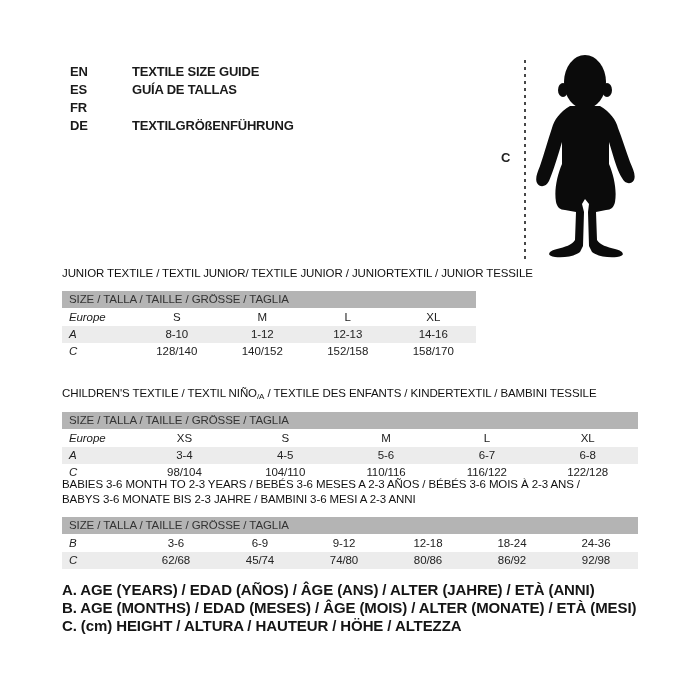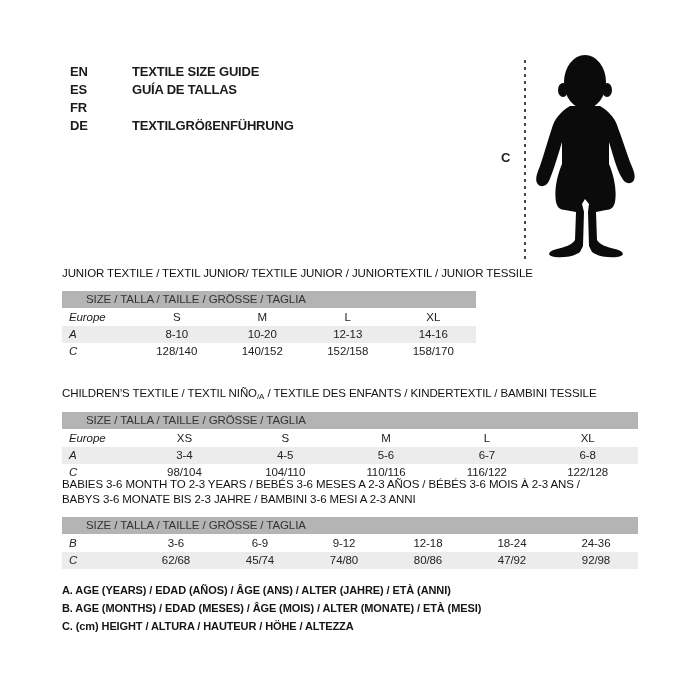--- a/index.html
+++ b/index.html
@@ -40,30 +40,30 @@
     font-weight:normal; font-size:11.5px; line-height:15px;
     letter-spacing:-0.1px; color:#111; margin-bottom:10px;
     white-space:nowrap;
   }
   .tbl-title .subscript { font-size:8px; position:relative; top:2px; }
 
   .tbar {
     height:17px; line-height:17px;
     background:#b4b4b4; color:#333;
     font-size:11.5px; letter-spacing:-0.1px;
-    padding-left:24px; margin-bottom:1px;
+    padding-left:7px; margin-bottom:1px;
   }
   .trow { display:flex; height:17px; line-height:17px; font-size:11.5px; letter-spacing:-0.1px; color:#222; }
   .trow.alt { background:#ececec; }
   .tlabel { width:72px; padding-left:7px;font-style:italic; }
   .tcell { flex:1; text-align:center; }
 
   
   .footnotes { position:absolute; left:62px; top:581px; }
-  .footnote { font-weight:bold; font-size:11px; line-height:18px; letter-spacing:-0.1px; color:#151515; white-space:nowrap; }
+  .footnote { font-weight:bold; font-size:15px; line-height:18px; letter-spacing:-0.1px; color:#151515; white-space:nowrap; }
 </style>
 </head>
 <body>
 
 <div class="page">
 
   <div class="lang-block">
     <div class="lang-row">
       <span class="lang-code">EN</span>
       <span class="lang-label">TEXTILE SIZE GUIDE</span>
@@ -125,21 +125,21 @@
     <div class="trow">
       <div class="tlabel">Europe</div>
       <div class="tcell">S</div>
       <div class="tcell">M</div>
       <div class="tcell">L</div>
       <div class="tcell">XL</div>
     </div>
     <div class="trow alt">
       <div class="tlabel">A</div>
       <div class="tcell">8-10</div>
-      <div class="tcell">10-20</div>
+      <div class="tcell">1-12</div>
       <div class="tcell">12-13</div>
       <div class="tcell">14-16</div>
     </div>
     <div class="trow">
       <div class="tlabel">C</div>
       <div class="tcell">128/140</div>
       <div class="tcell">140/152</div>
       <div class="tcell">152/158</div>
       <div class="tcell">158/170</div>
     </div>
@@ -188,21 +188,21 @@
       <div class="tcell">12-18</div>
       <div class="tcell">18-24</div>
       <div class="tcell">24-36</div>
     </div>
     <div class="trow alt">
       <div class="tlabel">C</div>
       <div class="tcell">62/68</div>
       <div class="tcell">45/74</div>
       <div class="tcell">74/80</div>
       <div class="tcell">80/86</div>
-      <div class="tcell">47/92</div>
+      <div class="tcell">86/92</div>
       <div class="tcell">92/98</div>
     </div>
   </div>
 
   <div class="footnotes">
     <div class="footnote">A. AGE (YEARS) / EDAD (AÑOS) / ÂGE (ANS) / ALTER (JAHRE) / ETÀ (ANNI)</div>
     <div class="footnote">B. AGE (MONTHS) / EDAD (MESES) / ÂGE (MOIS) / ALTER (MONATE) / ETÀ (MESI)</div>
     <div class="footnote">C. (cm) HEIGHT / ALTURA / HAUTEUR / HÖHE / ALTEZZA</div>
   </div>
 

